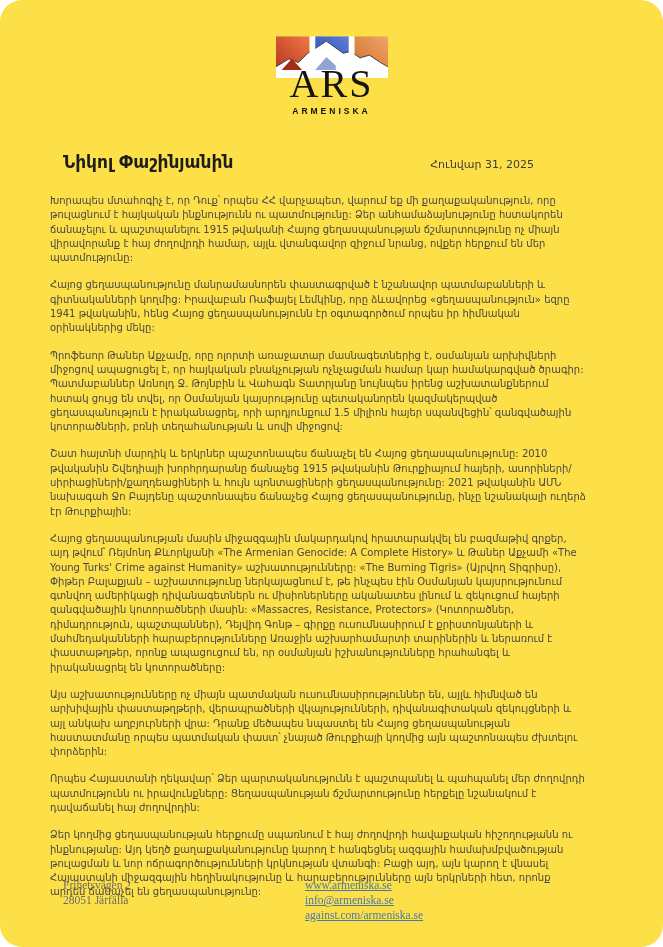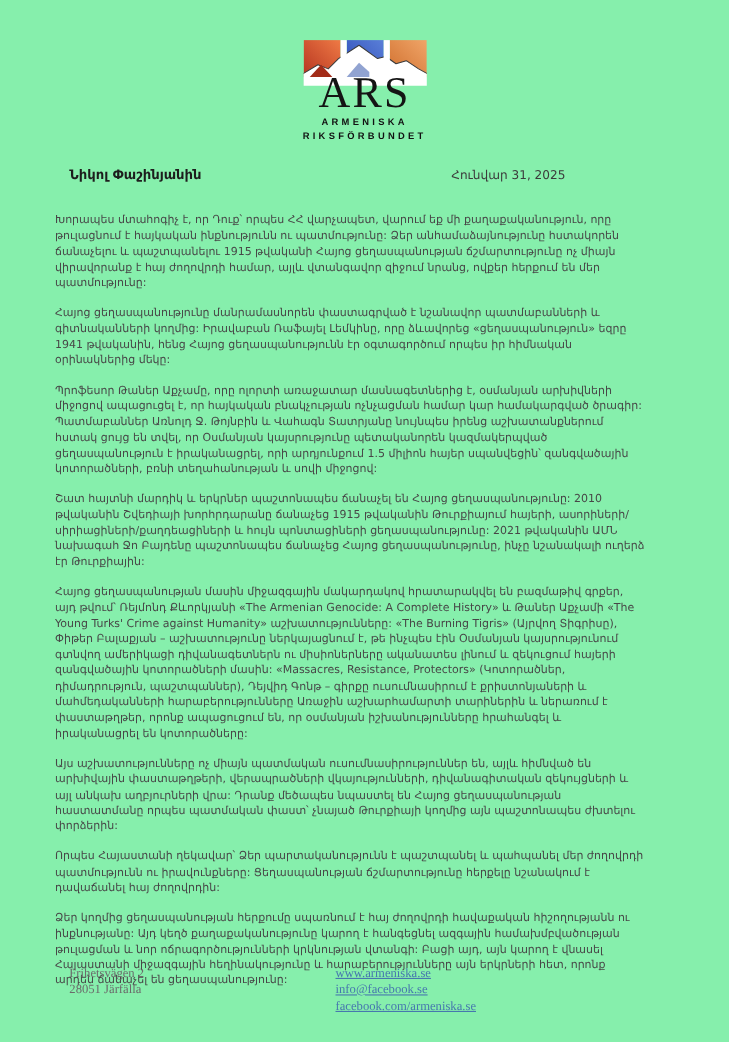--- a/index.html
+++ b/index.html
@@ -1,23 +1,24 @@
 <!DOCTYPE html>
 <html><head>
 <meta charset="utf-8">
 <style>
   html, body { margin: 0; padding: 0; background: #ffffff; }
   .page {
     position: relative;
     width: 663px;
     height: 947px;
     margin: 0 auto;
-    background: #86efac;
+    background: #fde047;
     overflow: hidden;
     font-family: "DejaVu Sans", sans-serif;
+    border-radius: 22px;
   }
   .logo {
     position: absolute;
     top: 36px;
     left: 0;
     width: 663px;
     text-align: center;
   }
   .logo-graphic {
     display: block;
@@ -48,27 +49,27 @@
     position: absolute;
     top: 152px;
     left: 63px;
     right: 63px;
     display: flex;
     justify-content: space-between;
     align-items: baseline;
   }
   .recipient {
     font-weight: bold;
-    font-size: 12px;
+    font-size: 17px;
     color: #1d1d1d;
   }
   .letter-date {
     font-size: 11px;
     color: #3c3c3c;
-    margin-right: 86px;
+    margin-right: 66px;
   }
   .letter-body {
     position: absolute;
     top: 194px;
     left: 50px;
     width: 537px;
     font-size: 10px;
     line-height: 1.43;
     color: #474747;
     text-align: left;
@@ -128,21 +129,20 @@
       <rect x="84" y="0" width="36" height="36" fill="url(#gR)"></rect>
       <polygon points="-1,46 -1,33 14,24 24,28 34,18 54,5 72,18 80,16 90,23 100,20 112,28 121,33 121,46" fill="#ffffff" stroke="#3a3a3a" stroke-width="1" stroke-linejoin="round"></polygon>
       <polygon points="6,36 17,24 28,36" fill="#a32b18"></polygon>
       <rect x="36" y="0" width="6" height="36" fill="#ffffff" stroke="none"></rect>
       <rect x="78" y="0" width="6" height="36" fill="#ffffff" stroke="none"></rect>
       <polygon points="42,36 54,22 64,31 64,36" fill="#7e93c9" opacity="0.85"></polygon>
     </svg>
     <div class="logo-acronym">ARS</div>
     <div class="logo-org">
       <div>ARMENISKA</div>
-      <div>RIKSFÖRBUNDET</div>
     </div>
   </div>
 
   <div class="header-row">
     <div class="recipient">Նիկոլ Փաշինյանին</div>
     <div class="letter-date">Հունվար 31, 2025</div>
   </div>
 
   <div class="letter-body">
     <p>Խորապես մտահոգիչ է, որ Դուք՝ որպես ՀՀ վարչապետ, վարում եք մի քաղաքականություն, որը թուլացնում է հայկական ինքնությունն ու պատմությունը: Ձեր անհամաձայնությունը հստակորեն ճանաչելու և պաշտպանելու 1915 թվականի Հայոց ցեղասպանության ճշմարտությունը ոչ միայն վիրավորանք է հայ ժողովրդի համար, այլև վտանգավոր զիջում նրանց, ովքեր հերքում են մեր պատմությունը:</p>
@@ -155,18 +155,18 @@
     <p>Ձեր կողմից ցեղասպանության հերքումը սպառնում է հայ ժողովրդի հավաքական հիշողությանն ու ինքնությանը: Այդ կեղծ քաղաքականությունը կարող է հանգեցնել ազգային համախմբվածության թուլացման և նոր ոճրագործությունների կրկնության վտանգի: Բացի այդ, այն կարող է վնասել Հայաստանի միջազգային հեղինակությունը և հարաբերությունները այն երկրների հետ, որոնք արդեն ճանաչել են ցեղասպանությունը:</p>
   </div>
 
   <div class="footer">
     <div class="footer-address">
       <div>Frihetsvägen 2</div>
       <div>28051 Järfälla</div>
     </div>
     <div class="footer-links">
       <a>www.armeniska.se</a>
-      <a>info@facebook.se</a>
-      <a>facebook.com/armeniska.se</a>
+      <a>info@armeniska.se</a>
+      <a>against.com/armeniska.se</a>
     </div>
   </div>
 
 </div>
 
 </body></html>

